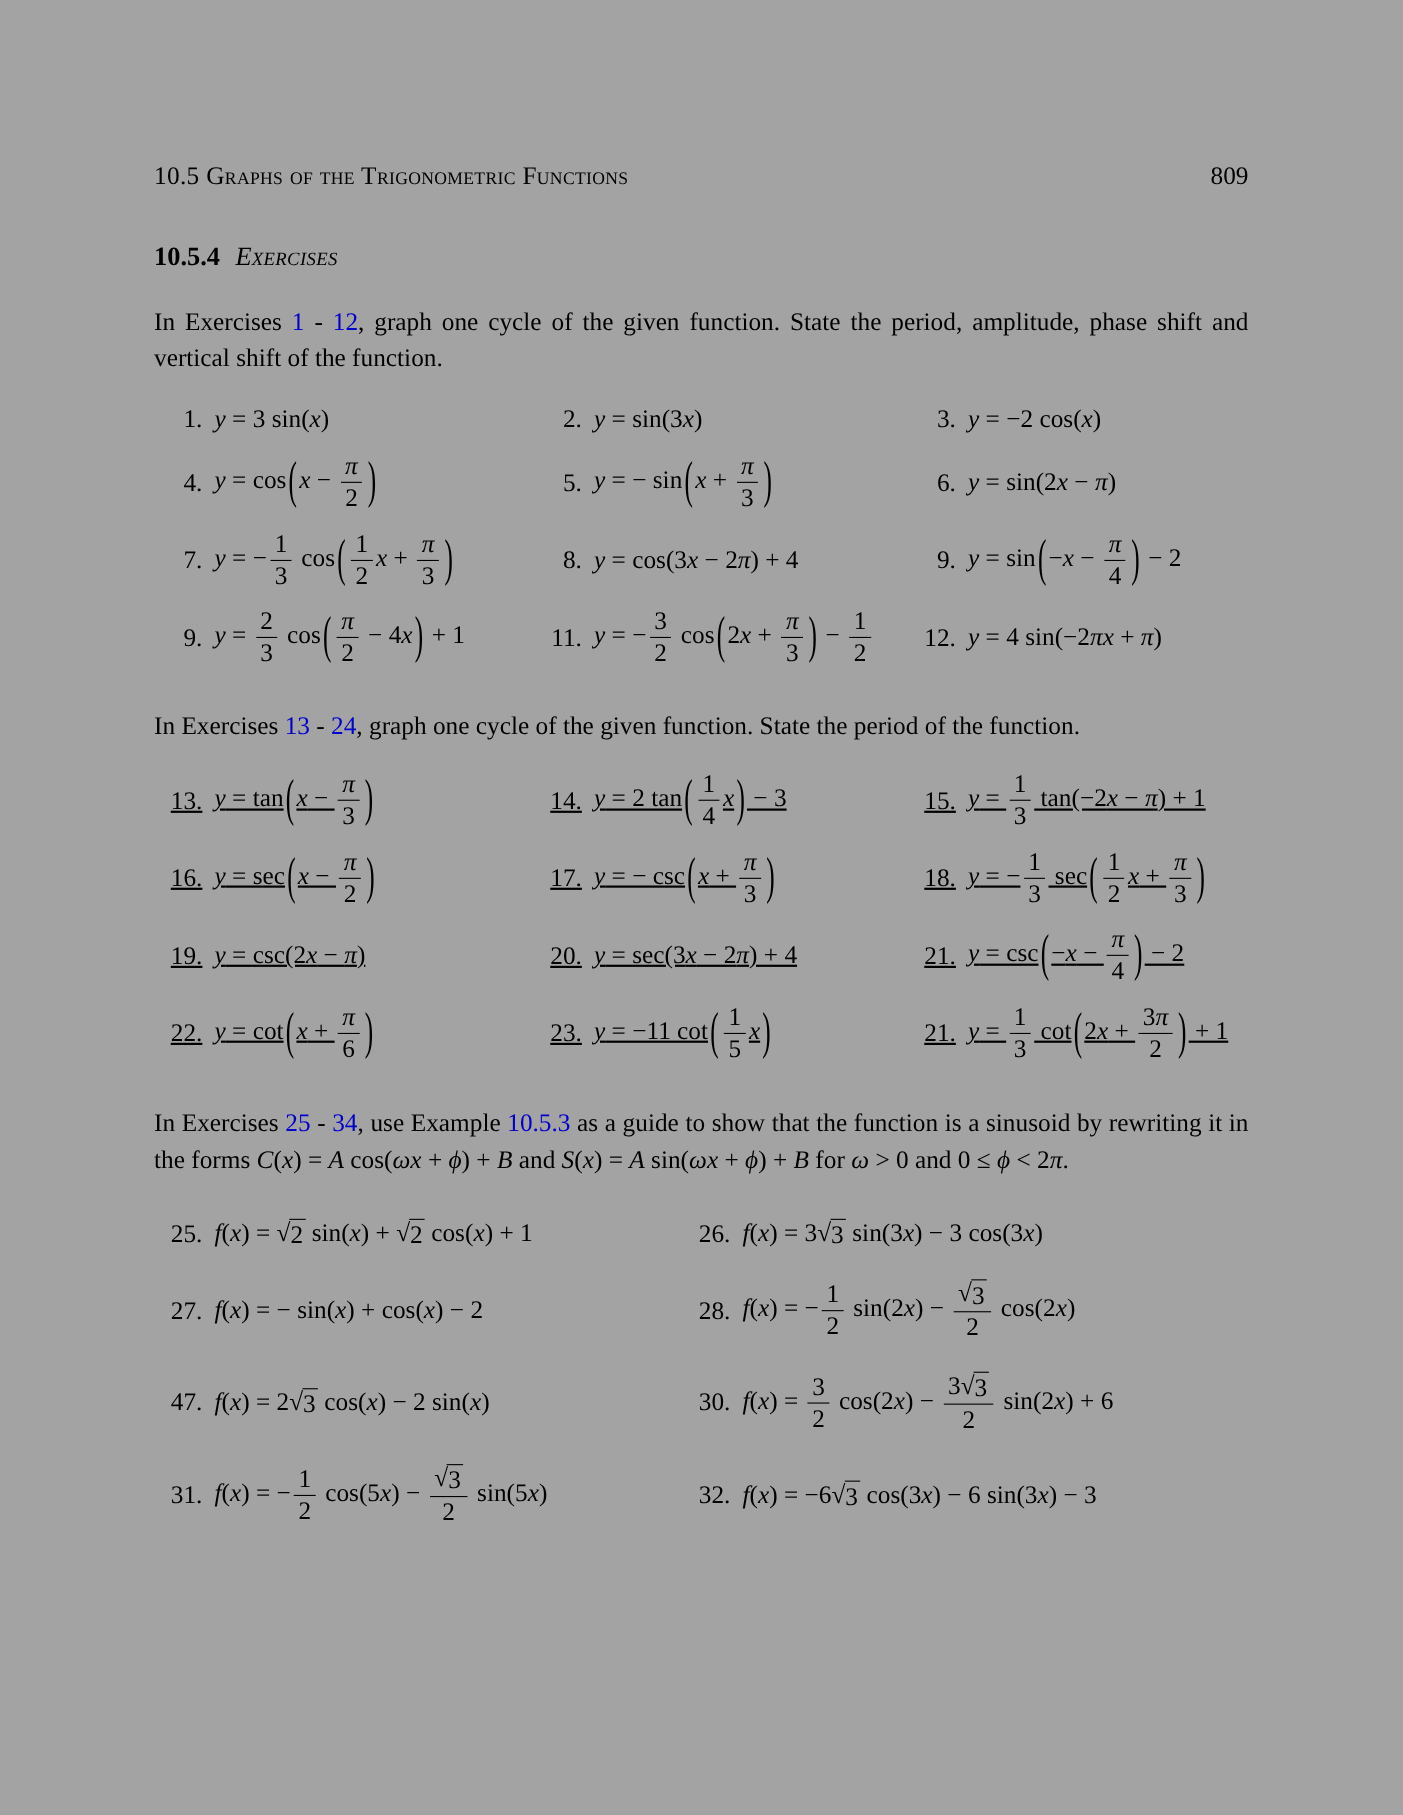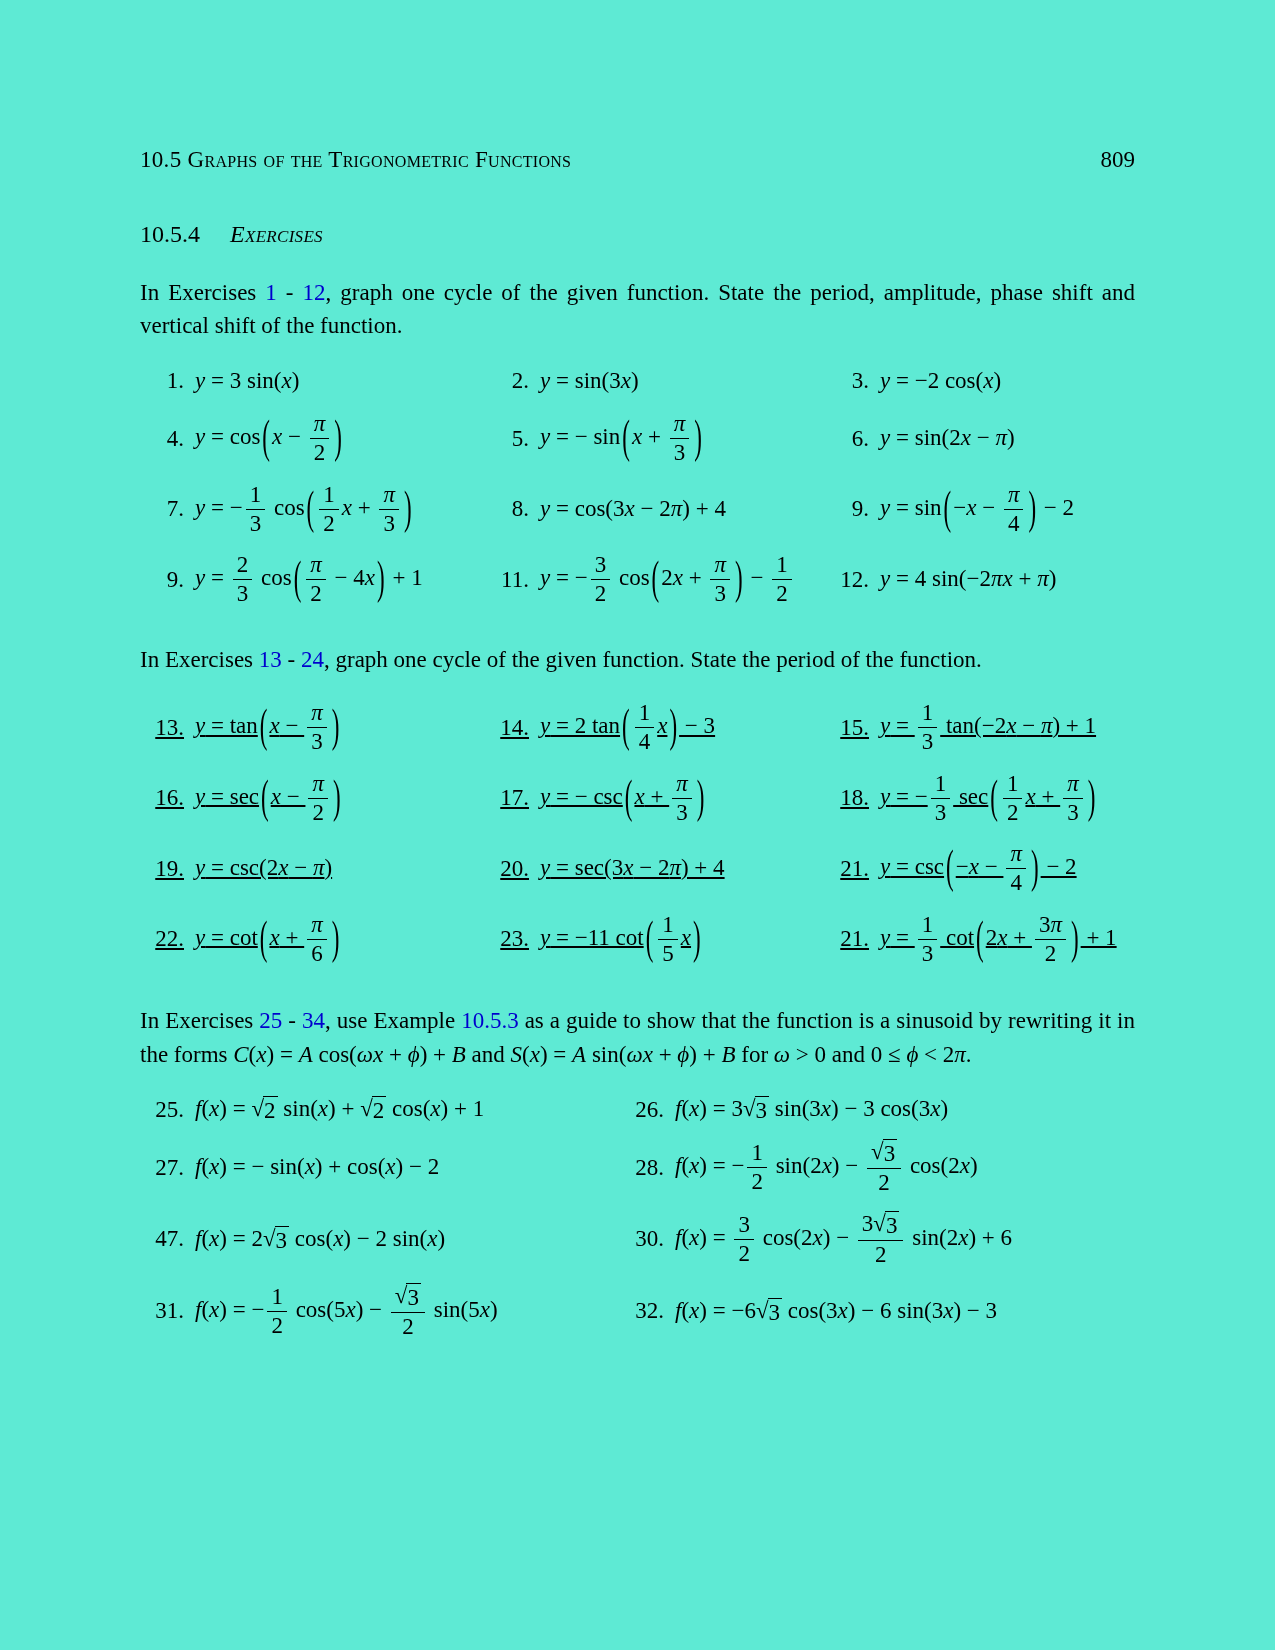--- a/index.html
+++ b/index.html
@@ -1,41 +1,41 @@
 <!DOCTYPE html>
 <html style="--link: #0000CD;"><head>
 <meta charset="utf-8">
 <style>
   html,body { margin:0; padding:0; background:#ffffff; }
   .page {
     position:relative;
     width:1275px; height:1650px;
     box-sizing:border-box;
     padding:147px 140px 0 140px;
-    background:#5eead4;
+    background:#a3a3a3;
     color:#000;
     font-family:"Liberation Serif","DejaVu Serif",serif;
     font-size:23px;
     overflow:hidden;
   }
   .header { display:flex; justify-content:space-between; align-items:baseline; }
   .running-head { font-variant:small-caps; letter-spacing:0.3px; }
   .pagenum { }
   .sect { margin-top:48px; font-size:24px; }
-  .sect-num { margin-right:30px; }
+  .sect-num { margin-right:14px;font-weight:bold; }
   .sect-title { font-variant:small-caps; letter-spacing:0.3px;font-style:italic; }
   .intro { margin:28px 0 0 0; line-height:1.45; text-align:justify; }
   .link { color:var(--link,#0000CD); cursor:pointer; }
   .grid3 {
     display:grid; grid-template-columns:345px 340px 1fr;
     row-gap:16px; margin:24px 0 0 12px; align-items:center;
   }
   .grid2c {
     display:grid; grid-template-columns:480px 1fr;
-    row-gap:15px; margin:24px 0 0 12px; align-items:center;
+    row-gap:27px; margin:36px 0 0 12px; align-items:center;
   }
   .g1 { margin-bottom:36px; }
   .g2 { margin-bottom:38px;text-decoration:underline; }
   .ex { display:flex; align-items:center; }
   .ex-num { flex:none; width:32px; text-align:right; margin-right:11px; }
   .ex-math { white-space:nowrap; line-height:1.25; }
   .m { white-space:nowrap; }
   i.v { font-style:italic; font-family:"Liberation Serif","DejaVu Serif",serif; }
   .fr { display:inline-flex; flex-direction:column; align-items:center;
         vertical-align:middle; margin:0 3px; line-height:1.12; }

